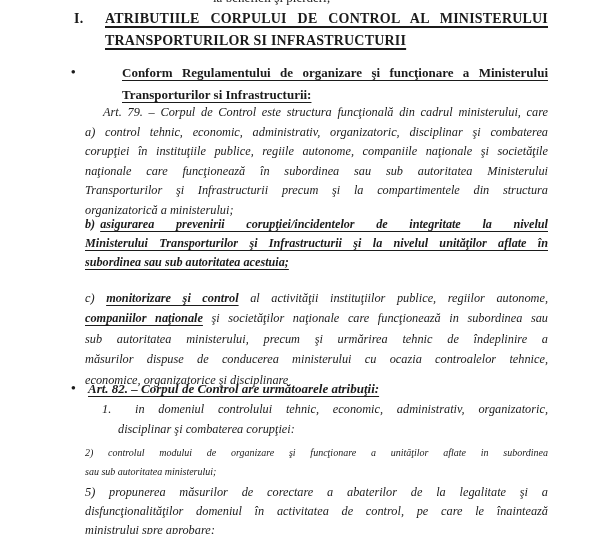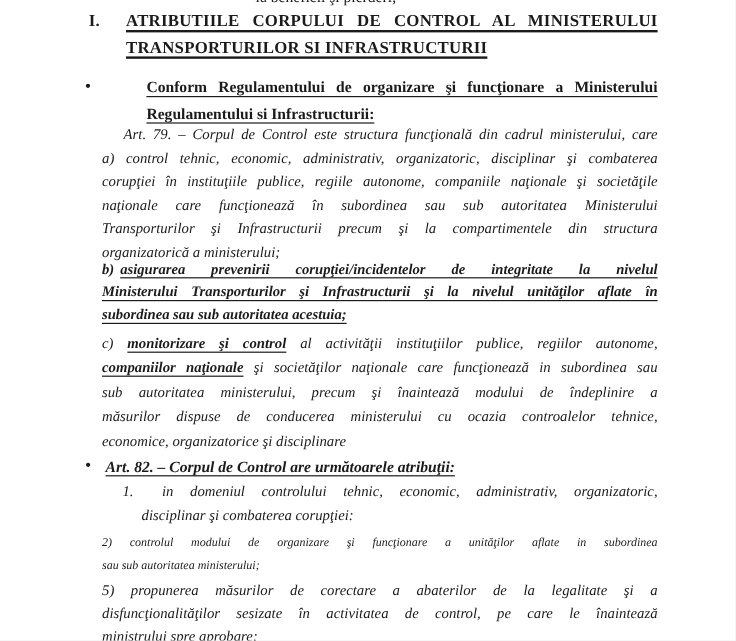--- a/index.html
+++ b/index.html
@@ -27,21 +27,21 @@
 
   
   .art79{left:85px;top:103px;width:463px;font-style:italic;font-size:12.3px;line-height:19.6px;}
   .ind{text-indent:18px;}
 
   
   .pb{left:85px;top:215px;width:463px;font-style:italic;font-weight:bold;font-size:12.2px;line-height:19.2px;}
   .pfx{margin-right:5px;}
 
   
-  .pc{left:85px;top:276px;width:463px;font-style:italic;font-size:12.3px;line-height:20.4px;}
+  .pc{left:85px;top:288px;width:463px;font-style:italic;font-size:12.3px;line-height:20.4px;}
   .cb{font-weight:bold;text-decoration:underline;text-decoration-thickness:1.4px;text-underline-offset:2.5px;}
 
   
   .b2{left:88px;top:380px;font-weight:bold;font-style:italic;font-size:13px;line-height:17px;}
 
   
   .it1{left:118px;top:399px;width:430px;font-style:italic;font-size:12.3px;line-height:20px;}
   .inum{position:absolute;left:-16px;top:0;}
   .ind1{text-indent:17px;}
 
@@ -59,42 +59,42 @@
 
   <div class="block heading">
     <span class="hnum">I.</span>
     <div class="hline j">ATRIBUTIILE CORPULUI DE CONTROL AL MINISTERULUI</div>
     <div class="hline">TRANSPORTURILOR SI INFRASTRUCTURII</div>
   </div>
 
   <div class="block b1">
     <span class="bullet">•</span>
     <div class="bl j">Conform Regulamentului de organizare şi funcţionare a Ministerului</div>
-    <div class="bl">Regulamentului si Infrastructurii:</div>
+    <div class="bl">Transporturilor si Infrastructurii:</div>
   </div>
 
   <div class="block art79">
     <div class="j ind">Art. 79. – Corpul de Control este structura funcţională din cadrul ministerului, care</div>
     <div class="j">a) control tehnic, economic, administrativ, organizatoric, disciplinar şi combaterea</div>
     <div class="j">corupţiei în instituţiile publice, regiile autonome, companiile naţionale şi societăţile</div>
     <div class="j">naţionale care funcţionează în subordinea sau sub autoritatea Ministerului</div>
     <div class="j">Transporturilor şi Infrastructurii precum şi la compartimentele din structura</div>
     <div>organizatorică a ministerului;</div>
   </div>
 
   <div class="block pb">
     <div class="j"><span class="pfx">b)</span><span class="u">asigurarea prevenirii corupţiei/incidentelor de integritate la nivelul</span></div>
     <div class="j"><span class="u">Ministerului Transporturilor şi Infrastructurii şi la nivelul unităţilor aflate în</span></div>
     <div><span class="u">subordinea sau sub autoritatea acestuia;</span></div>
   </div>
 
   <div class="block pc">
     <div class="j"><span>c) </span><span class="cb">monitorizare şi control</span><span> al activităţii instituţiilor publice, regiilor autonome,</span></div>
     <div class="j"><span class="cb">companiilor naţionale</span><span> şi societăţilor naţionale care funcţionează in subordinea sau</span></div>
-    <div class="j">sub autoritatea ministerului, precum şi înaintează modului de îndeplinire a</div>
+    <div class="j">sub autoritatea ministerului, precum şi urmărirea tehnic de îndeplinire a</div>
     <div class="j">măsurilor dispuse de conducerea ministerului cu ocazia controalelor tehnice,</div>
     <div>economice, organizatorice şi disciplinare</div>
   </div>
 
   <div class="block b2">
     <span class="bullet">•</span>
     <div class="u">Art. 82. – Corpul de Control are următoarele atribuţii:</div>
   </div>
 
   <div class="block it1">
@@ -103,17 +103,17 @@
     <div>disciplinar şi combaterea corupţiei:</div>
   </div>
 
   <div class="block it2">
     <div class="j">2) controlul modului de organizare şi funcţionare a unităţilor aflate in subordinea</div>
     <div>sau sub autoritatea ministerului;</div>
   </div>
 
   <div class="block it5">
     <div class="j">5) propunerea măsurilor de corectare a abaterilor de la legalitate şi a</div>
-    <div class="j">disfuncţionalităţilor sesizate în activitatea de control, pe care le înaintează</div>
+    <div class="j">disfuncţionalităţilor domeniul în activitatea de control, pe care le înaintează</div>
     <div>ministrului spre aprobare;</div>
   </div>
 
 </div>
 
 </body></html>

